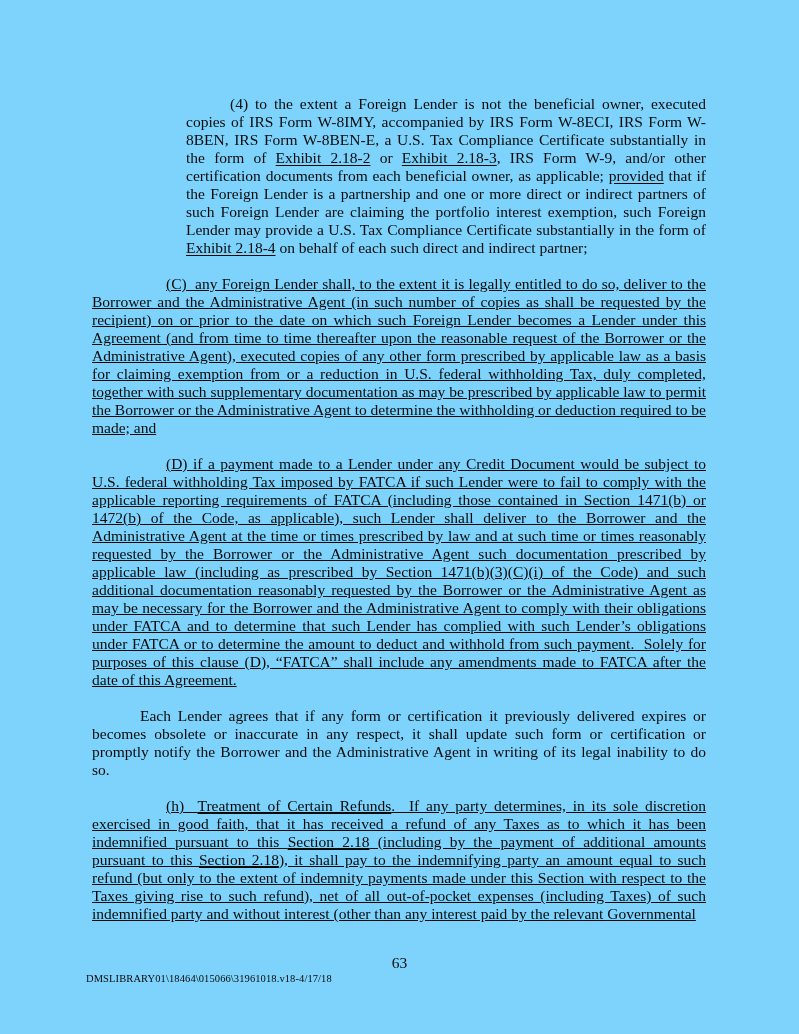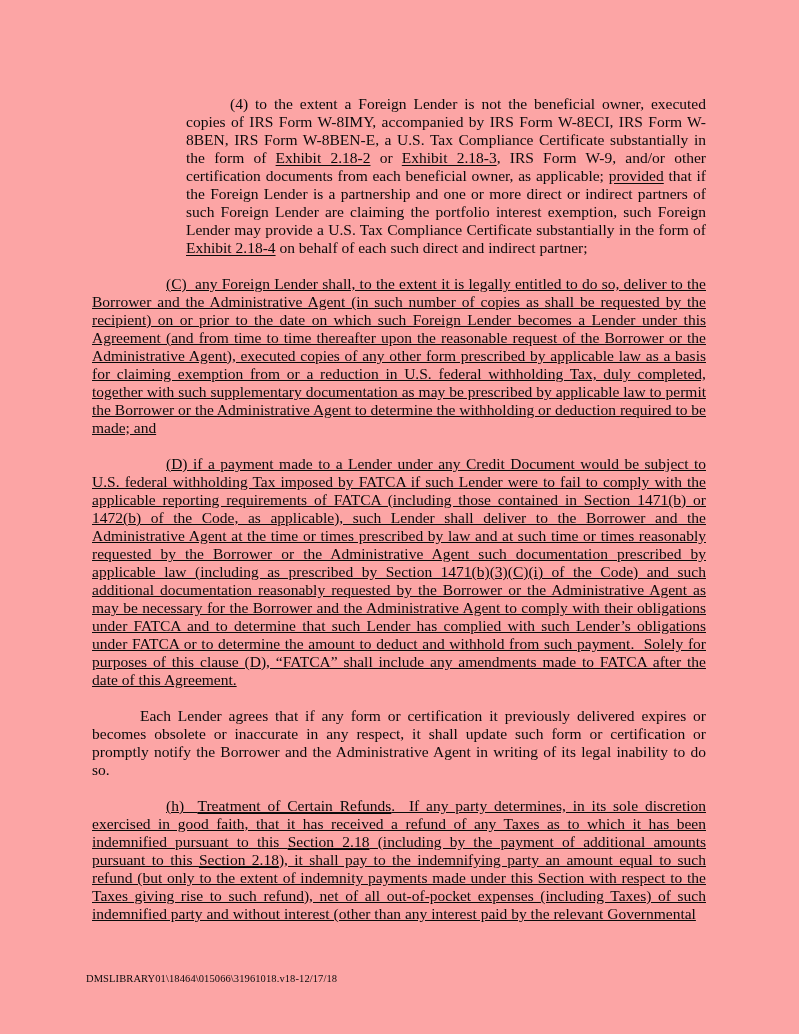--- a/index.html
+++ b/index.html
@@ -10,21 +10,21 @@
   body {
     width: 799px;
     height: 1034px;
     font-family: "Liberation Serif", "DejaVu Serif", serif;
     color: #0a0a0a;
   }
   .page {
     position: relative;
     width: 799px;
     height: 1034px;
-    background: #fca5a5;
+    background: #7dd3fc;
     overflow: hidden;
   }
   .content {
     position: absolute;
     left: 92px;
     top: 95px;
     width: 614px;
   }
   p.para {
     margin: 0 0 18px 0;
@@ -70,15 +70,16 @@
 
 <div class="page">
   <main class="content">
     <p class="para block"><span>(4) to the extent a Foreign Lender is not the beneficial owner, executed copies of IRS Form W-8IMY, accompanied by IRS Form W-8ECI, IRS Form W-8BEN, IRS Form W-8BEN-E, a U.S. Tax Compliance Certificate substantially in the form of </span><span class="u">Exhibit 2.18-2</span><span> or </span><span class="u">Exhibit 2.18-3</span><span>, IRS Form W-9, and/or other certification documents from each beneficial owner, as applicable; </span><span class="u">provided</span><span> that if the Foreign Lender is a partnership and one or more direct or indirect partners of such Foreign Lender are claiming the portfolio interest exemption, such Foreign Lender may provide a U.S. Tax Compliance Certificate substantially in the form of </span><span class="u">Exhibit 2.18-4</span><span> on behalf of each such direct and indirect partner;</span></p>
     <p class="para deep"><span>(C)&nbsp; any Foreign Lender shall, to the extent it is legally entitled to do so, deliver to the Borrower and the Administrative Agent (in such number of copies as shall be requested by the recipient) on or prior to the date on which such Foreign Lender becomes a Lender under this Agreement (and from time to time thereafter upon the reasonable request of the Borrower or the Administrative Agent), executed copies of any other form prescribed by applicable law as a basis for claiming exemption from or a reduction in U.S. federal withholding Tax, duly completed, together with such supplementary documentation as may be prescribed by applicable law to permit the Borrower or the Administrative Agent to determine the withholding or deduction required to be made; and</span></p>
     <p class="para deep"><span>(D) if a payment made to a Lender under any Credit Document would be subject to U.S. federal withholding Tax imposed by FATCA if such Lender were to fail to comply with the applicable reporting requirements of FATCA (including those contained in Section 1471(b) or 1472(b) of the Code, as applicable), such Lender shall deliver to the Borrower and the Administrative Agent at the time or times prescribed by law and at such time or times reasonably requested by the Borrower or the Administrative Agent such documentation prescribed by applicable law (including as prescribed by Section 1471(b)(3)(C)(i) of the Code) and such additional documentation reasonably requested by the Borrower or the Administrative Agent as may be necessary for the Borrower and the Administrative Agent to comply with their obligations under FATCA and to determine that such Lender has complied with such Lender’s obligations under FATCA or to determine the amount to deduct and withhold from such payment.&nbsp; Solely for purposes of this clause (D), “FATCA” shall include any amendments made to FATCA after the date of this Agreement.</span></p>
     <p class="para std"><span>Each Lender agrees that if any form or certification it previously delivered expires or becomes obsolete or inaccurate in any respect, it shall update such form or certification or promptly notify the Borrower and the Administrative Agent in writing of its legal inability to do so.</span></p>
     <p class="para deep"><span>(h)&nbsp; </span><span class="u">Treatment of Certain Refunds</span><span>.&nbsp; If any party determines, in its sole discretion exercised in good faith, that it has received a refund of any Taxes as to which it has been indemnified pursuant to this </span><span class="u">Section 2.18</span><span> (including by the payment of additional amounts pursuant to this </span><span class="u">Section 2.18</span><span>), it shall pay to the indemnifying party an amount equal to such refund (but only to the extent of indemnity payments made under this Section with respect to the Taxes giving rise to such refund), net of all out-of-pocket expenses (including Taxes) of such indemnified party and without interest (other than any interest paid by the relevant Governmental</span></p>
   </main>
 
+  <div class="page-number">63</div>
 
-  <div class="doc-id">DMSLIBRARY01\18464\015066\31961018.v18-12/17/18</div>
+  <div class="doc-id">DMSLIBRARY01\18464\015066\31961018.v18-4/17/18</div>
 </div>
 
 </body></html>

